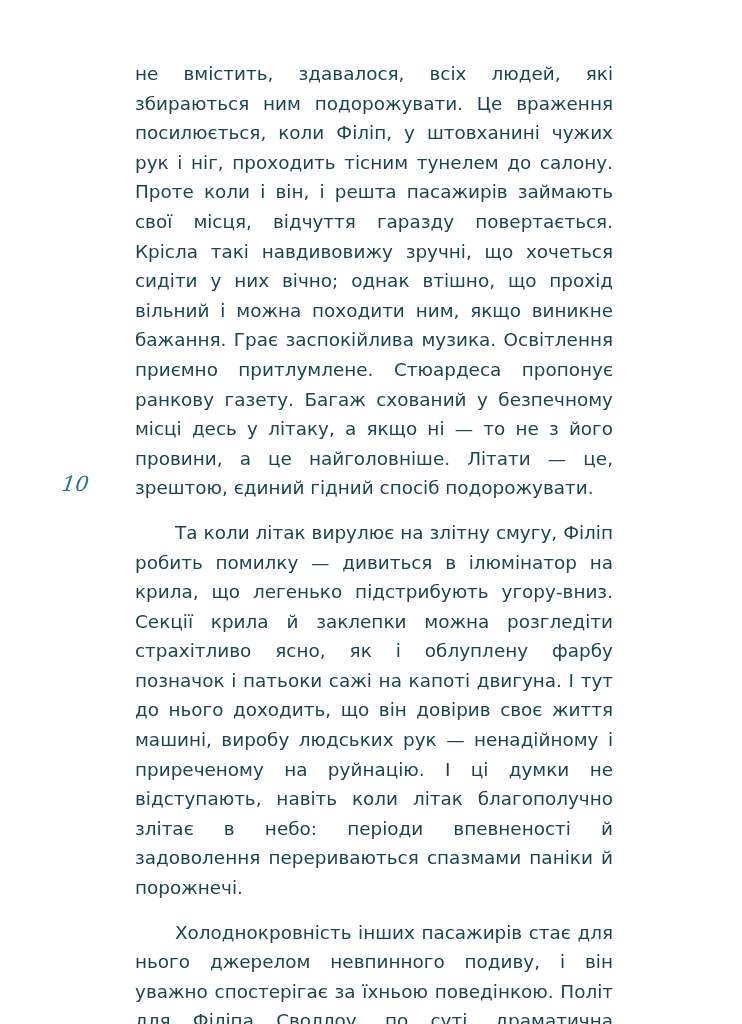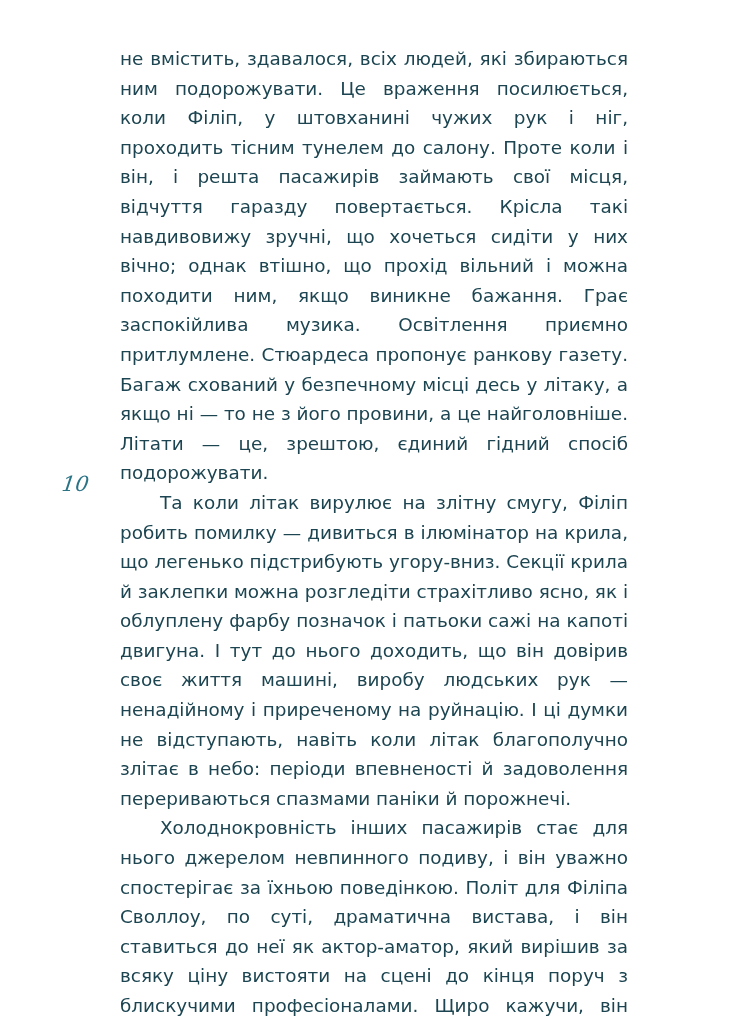--- a/index.html
+++ b/index.html
@@ -29,21 +29,21 @@
     position: absolute;
     left: 120px;
     top: 44px;
     width: 508px;
     color: #1c4551;
     font-size: 18.4px;
     line-height: 29.6px;
     text-align: justify;
   }
   .text-block p {
-    margin: 0;
+    margin: 15px;
     padding: 0;
   }
   .text-block p.indented {
     text-indent: 40px;
   }
 </style>
 </head>
 <body>
 
 <div class="page">

